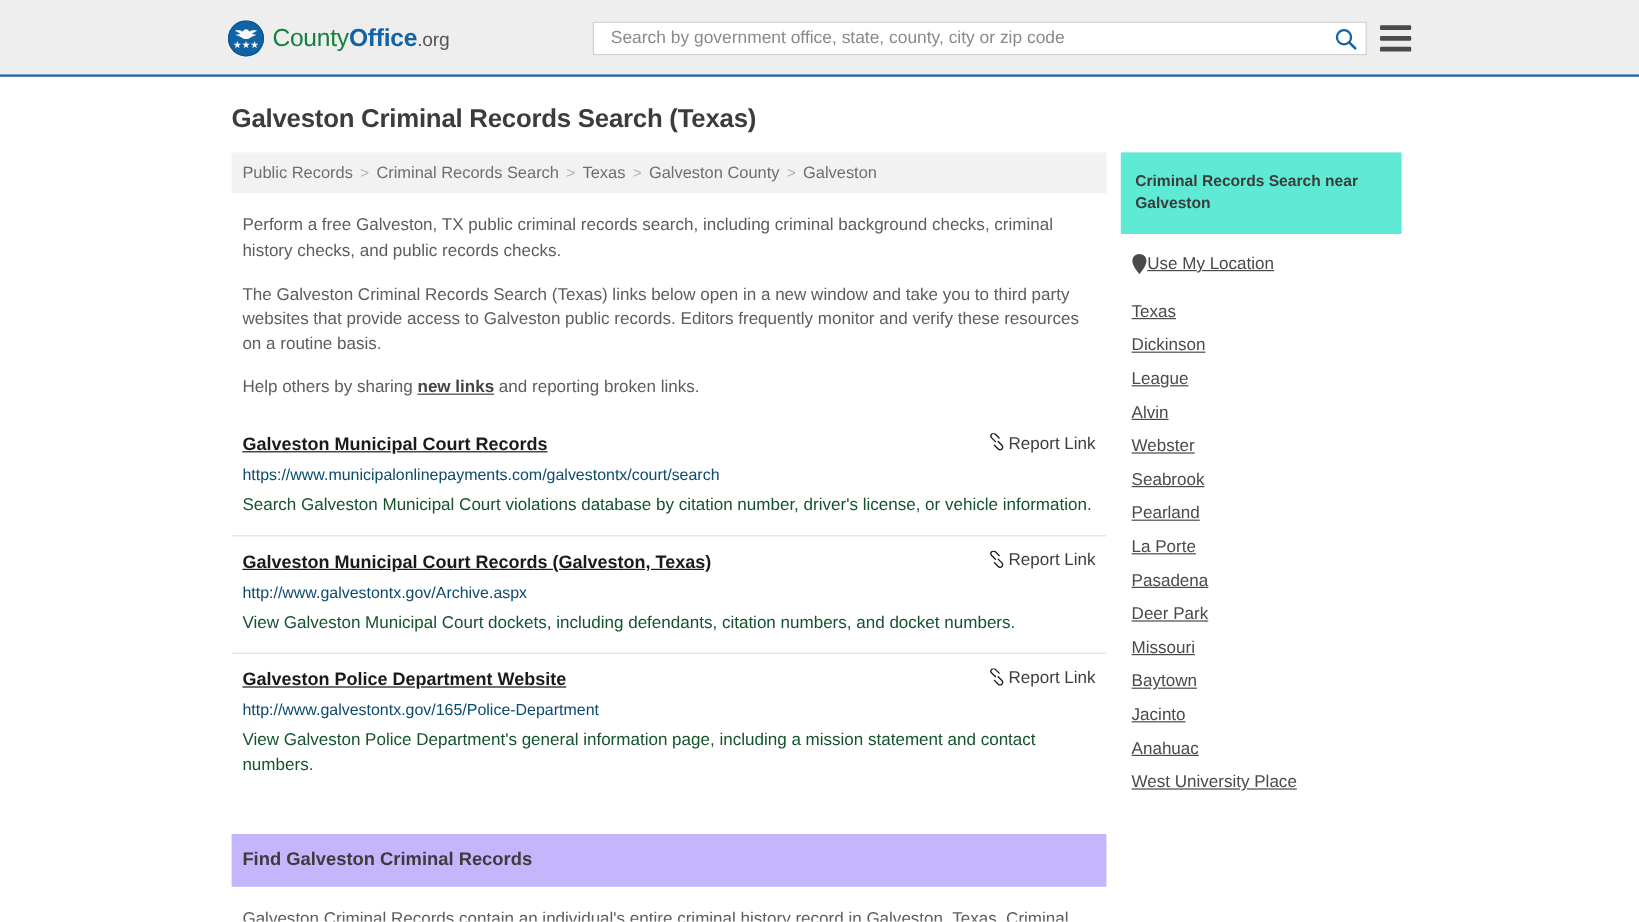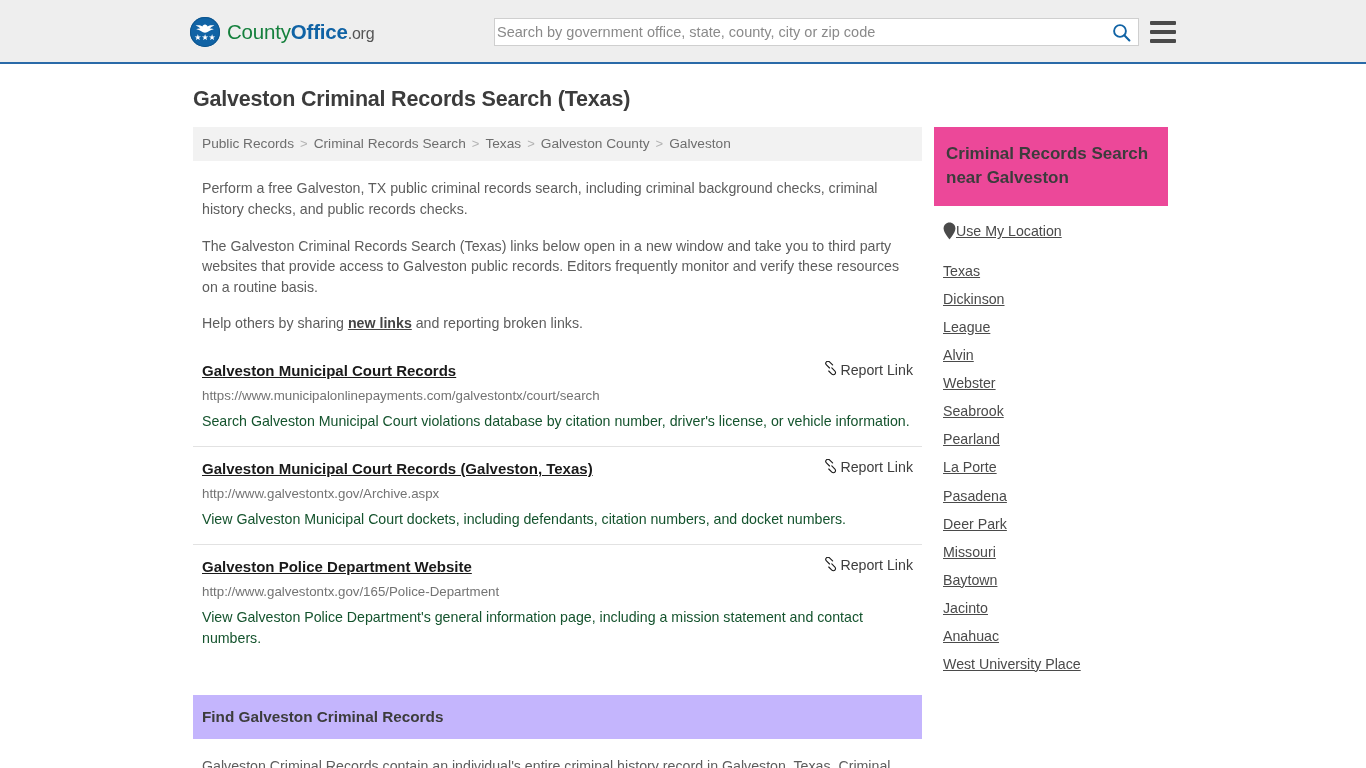--- a/index.html
+++ b/index.html
@@ -81,21 +81,21 @@
     background: #ffffff;
     border: 1px solid #cfcfcf;
     display: flex;
     align-items: center;
   }
   .search-input {
     flex: 1;
     border: 0;
     outline: 0;
     height: 20px;
-    padding: 0 2px;
+    padding: 0 14px;
     font-family: "Liberation Sans", sans-serif;
     font-size: 14.5px;
     color: #222222;
     background: transparent;
   }
   .search-input::placeholder { color: #8a8a8a; }
   .search-btn {
     width: 34px;
     height: 26px;
     background: transparent;
@@ -225,21 +225,21 @@
     white-space: nowrap;
     color: #3d3d3d;
     font-size: 14.2px;
     cursor: pointer;
     margin-top: -1px;
     padding-left: 20px;
   }
   .entry-url {
     margin-top: 8px;
     font-size: 13.3px;
-    color: #737373;
+    color: #0c4a6e;
     line-height: 1.2;
     word-break: break-all;
   }
   .entry-desc {
     margin-top: 7px;
     font-size: 14.2px;
     color: #14532d;
     line-height: 1.48;
   }
 
@@ -255,23 +255,23 @@
   .find-body {
     margin-top: 17px;
     padding: 0 11px 0 9px;
     font-size: 14.2px;
     color: #5d5d5d;
     line-height: 1.45;
   }
 
   
   .side-head {
-    background: #ec4899;
+    background: #5eead4;
     padding: 15px 14px 16px 12px;
-    font-size: 17px;
+    font-size: 13px;
     font-weight: bold;
     color: #3c3c3c;
     line-height: 1.42;
   }
   .use-location {
     display: flex;
     align-items: center;
     gap: 0;
     padding: 16px 0 0 9px;
   }

